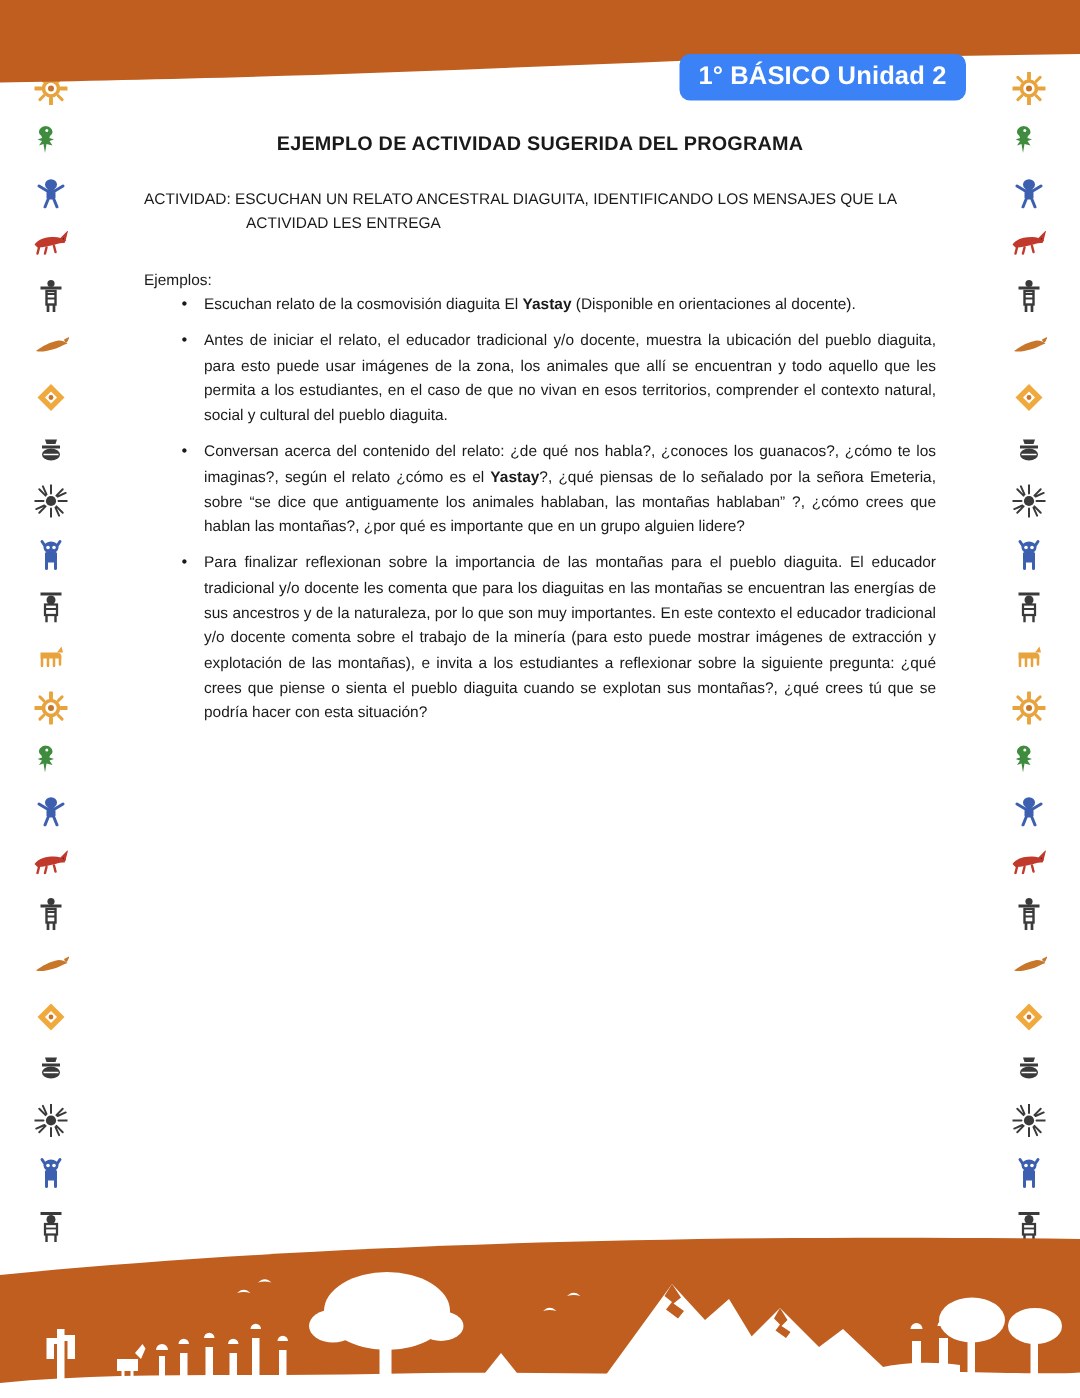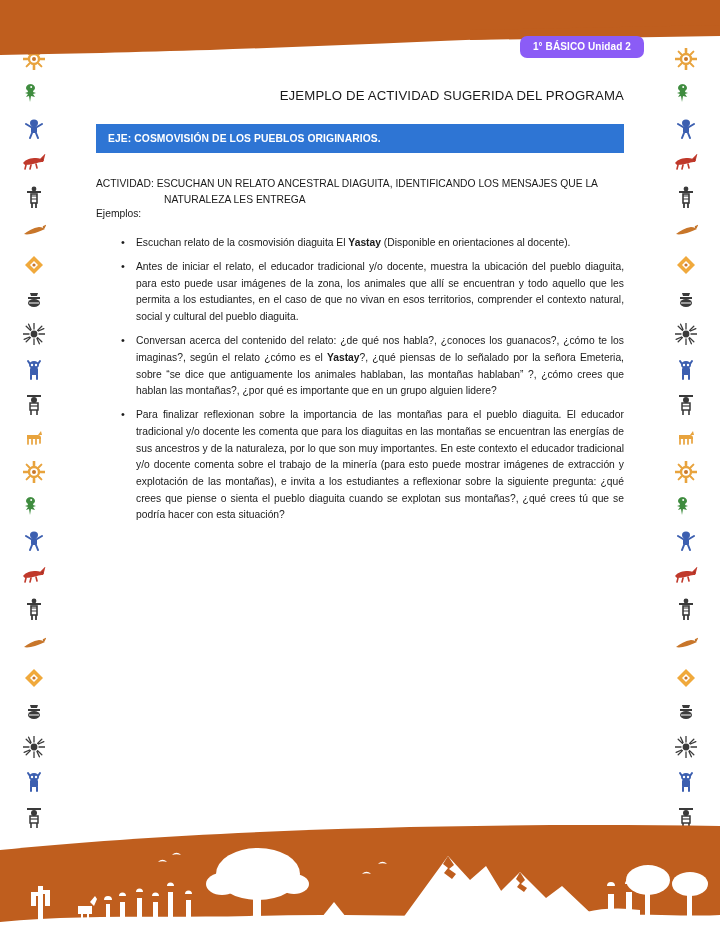--- a/index.html
+++ b/index.html
@@ -21,23 +21,23 @@
     height: 62px;
     overflow: hidden;
     z-index: 4;
   }
   .top-banner svg { display: block; }
 
   .unit-badge {
     position: absolute;
     top: 36px;
     right: 76px;
-    background: #8b5cf6;
+    background: #3b82f6;
     color: #ffffff;
-    font-size: 10px;
+    font-size: 17px;
     font-weight: bold;
     padding: 5px 13px 6px 13px;
     border-radius: 7px;
     white-space: nowrap;
     letter-spacing: .1px;
     z-index: 6;
   }
 
   
   .side-border {
@@ -69,23 +69,23 @@
   
   .doc {
     position: absolute;
     top: 80px;
     left: 96px;
     width: 528px;
     z-index: 2;
   }
 
   .doc-title {
-    text-align: right;
+    text-align: center;
     font-size: 13.2px;
-    font-weight: normal;
+    font-weight: bold;
     color: #1a1a1a;
     letter-spacing: .15px;
     margin-top: 8px;
     margin-bottom: 21px;
   }
 
   .eje-bar {
     background: #2e75d4;
     color: #ffffff;
     font-size: 10.3px;
@@ -100,27 +100,28 @@
     color: #1a1a1a;
     line-height: 1.55;
   }
   .activity .a-label { font-weight: normal; }
   .activity .a-line2 {
     display: block;
     margin-left: 68px;
   }
 
   .ejemplos {
+    margin-top: 24px;
     font-size: 10.3px;
     color: #1a1a1a;
   }
 
   ul.bullets {
     list-style: none;
-    margin-top: 16px;
+    margin-top: 3px;
   }
   ul.bullets > li {
     position: relative;
     padding-left: 40px;
     margin-bottom: 7.5px;
     font-size: 10.3px;
     line-height: 1.62;
     color: #1a1a1a;
     text-align: justify;
   }
@@ -527,25 +528,24 @@
         <path d="M7 19v5M13 19v5" stroke="#3a3a3a" stroke-width="1.6"></path>
       </svg>
     </div>
 
 </div>
 
 <div class="doc">
 
   <h1 class="doc-title">EJEMPLO DE ACTIVIDAD SUGERIDA DEL PROGRAMA</h1>
 
-  <div class="eje-bar">EJE: COSMOVISIÓN DE LOS PUEBLOS ORIGINARIOS.</div>
 
   <p class="activity">
     <span class="a-label">ACTIVIDAD</span><span>: ESCUCHAN UN RELATO ANCESTRAL DIAGUITA, IDENTIFICANDO LOS MENSAJES QUE LA</span>
-    <span class="a-line2">NATURALEZA LES ENTREGA</span>
+    <span class="a-line2">ACTIVIDAD LES ENTREGA</span>
   </p>
 
   <p class="ejemplos">Ejemplos:</p>
 
   <ul class="bullets">
     <li><span><span>Escuchan relato de la cosmovisión diaguita El </span><span class="b">Yastay</span><span> (Disponible en orientaciones al docente).</span></span></li>
     <li><span><span>Antes de iniciar el relato, el educador tradicional y/o docente, muestra la ubicación del pueblo diaguita, para esto puede usar imágenes de la zona, los animales que allí se encuentran y todo aquello que les permita a los estudiantes, en el caso de que no vivan en esos territorios, comprender el contexto natural, social y cultural del pueblo diaguita.</span></span></li>
     <li><span><span>Conversan acerca del contenido del relato: ¿de qué nos habla?, ¿conoces los guanacos?, ¿cómo te los imaginas?, según el relato ¿cómo es el </span><span class="b">Yastay</span><span>?, ¿qué piensas de lo señalado por la señora Emeteria, sobre </span><span class="i">“se dice que antiguamente los animales hablaban, las montañas hablaban”</span><span> ?, ¿cómo crees que hablan las montañas?, ¿por qué es importante que en un grupo alguien lidere?</span></span></li>
     <li><span><span>Para finalizar reflexionan sobre la importancia de las montañas para el pueblo diaguita. El educador tradicional y/o docente les comenta que para los diaguitas en las montañas se encuentran las energías de sus ancestros y de la naturaleza, por lo que son muy importantes. En este contexto el educador tradicional y/o docente comenta sobre el trabajo de la minería (para esto puede mostrar imágenes de extracción y explotación de las montañas), e invita a los estudiantes a reflexionar sobre la siguiente pregunta: ¿qué crees que piense o sienta el pueblo diaguita cuando se explotan sus montañas?, ¿qué crees tú que se podría hacer con esta situación?</span></span></li>
   </ul>

